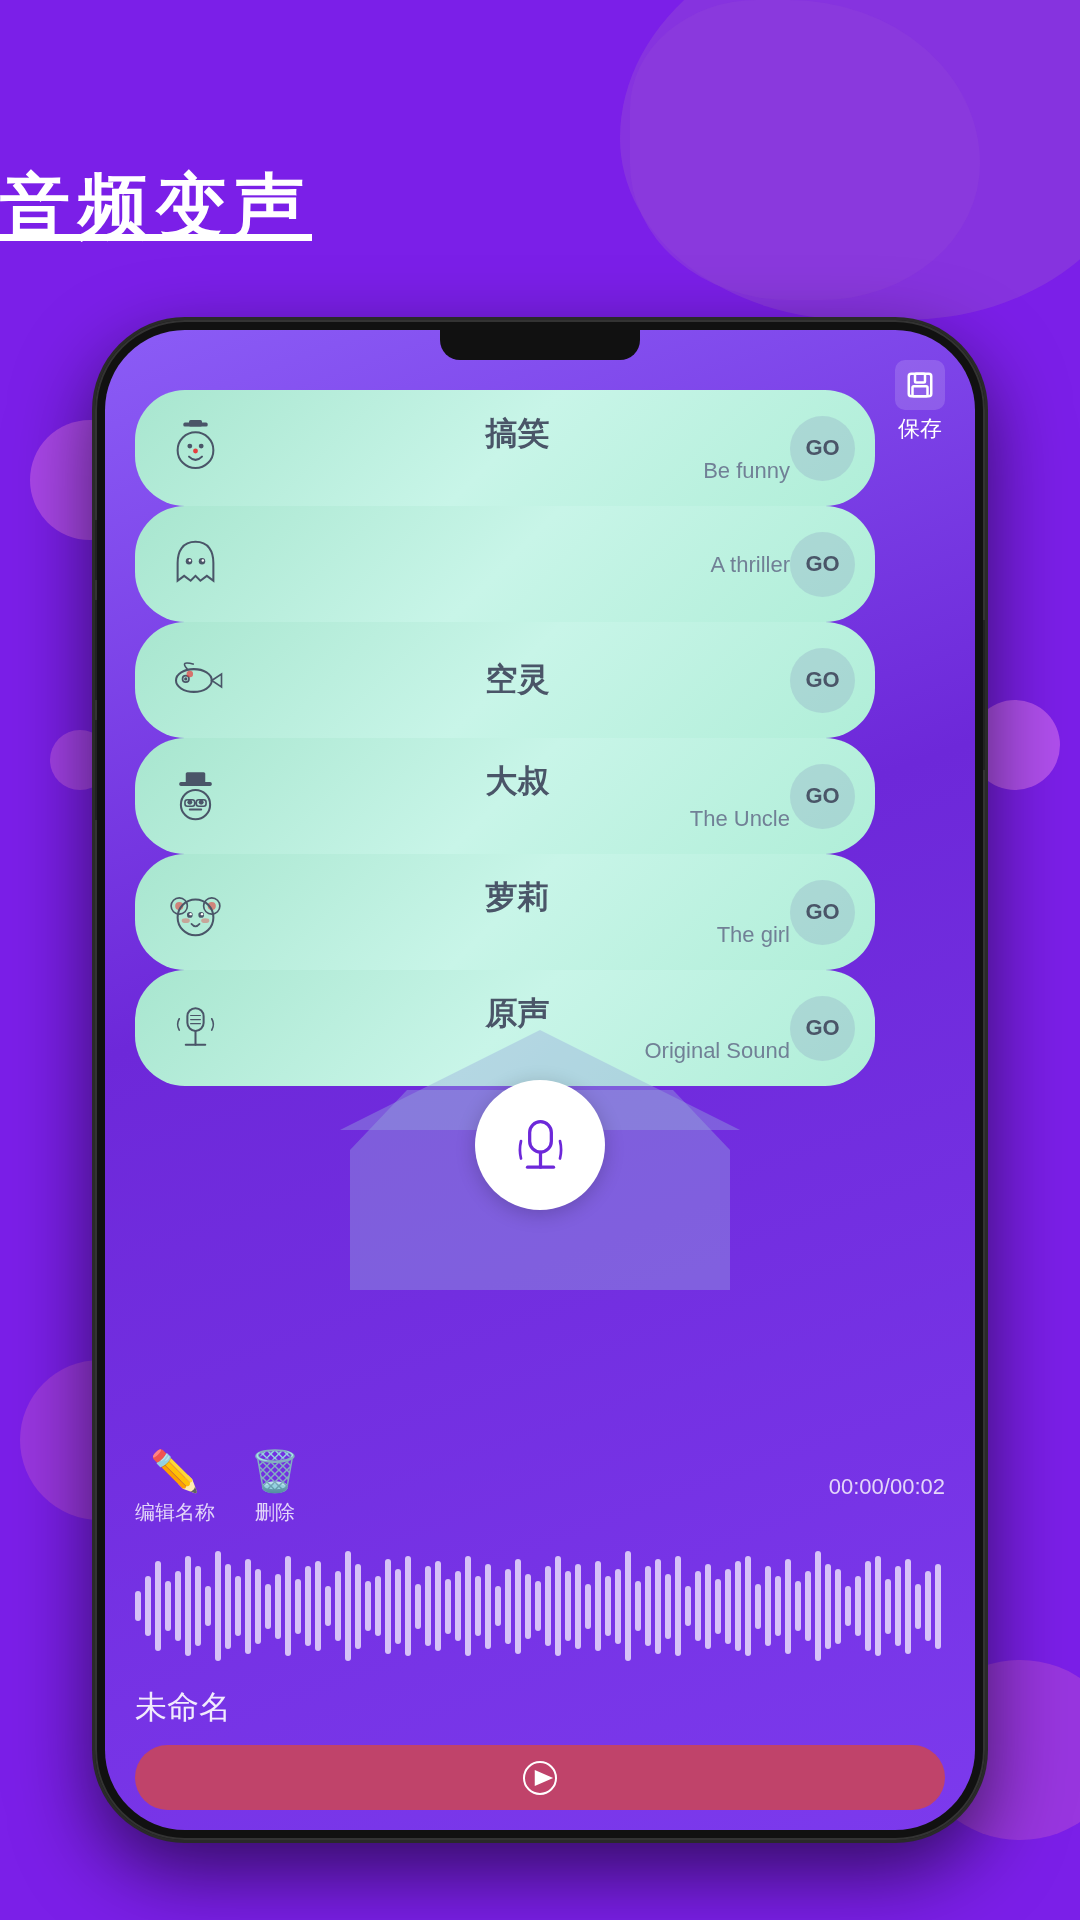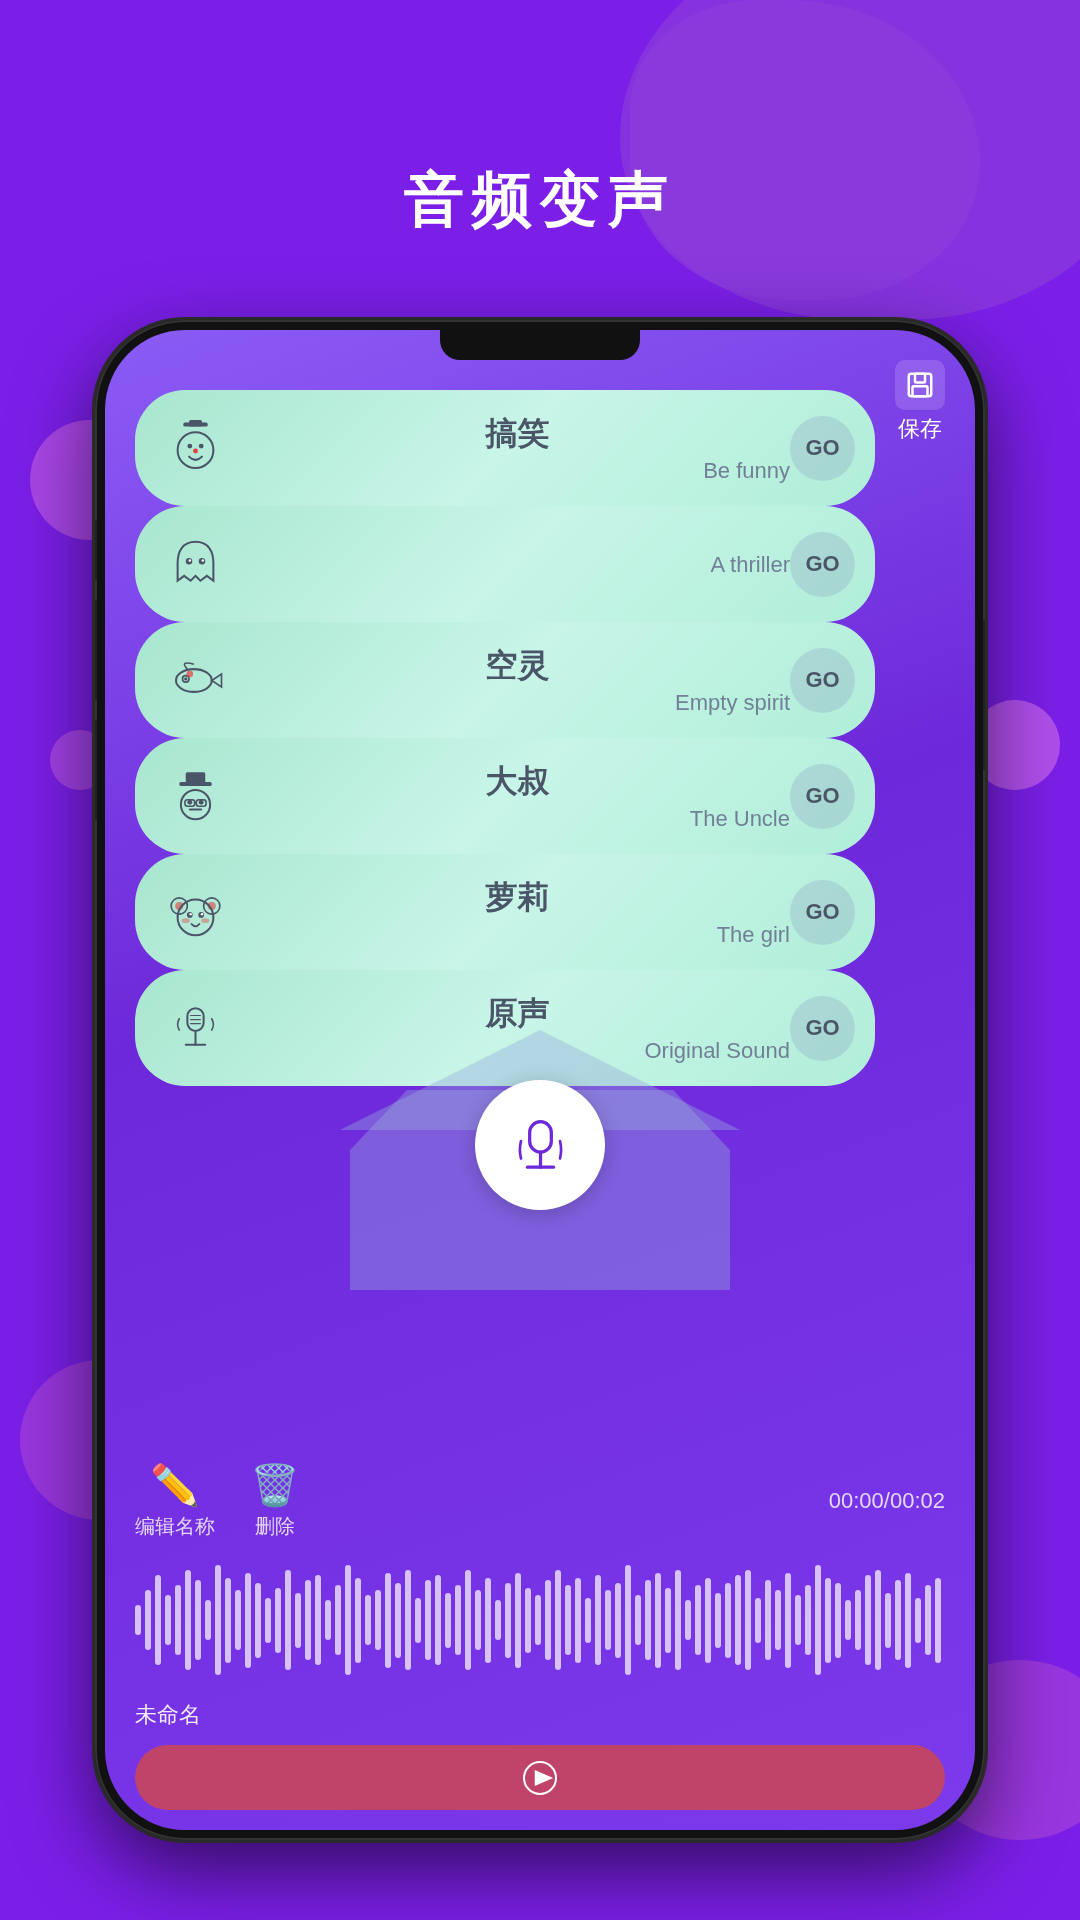--- a/index.html
+++ b/index.html
@@ -54,25 +54,26 @@
       bottom: 80px; right: -40px;
       background: rgba(160, 60, 220, 0.8);
       border-radius: 50%;
     }
 
     
     .page-title {
       position: absolute;
       top: 160px;
       width: 100%;
-      text-align: center;
-      font-size: 60px;
+      text-align: left;
+      font-size: 70px;
       font-weight: bold;
       color: white;
       letter-spacing: 8px;
+      text-decoration: underline;
     }
 
     
     .phone-frame {
       position: absolute;
       top: 320px;
       left: 95px;
       width: 890px;
       height: 1520px;
       background: #111;
@@ -324,21 +325,21 @@
 
     .wave-bar {
       background: rgba(255,255,255,0.7);
       border-radius: 3px;
       flex-shrink: 0;
       width: 6px;
     }
 
     .file-name {
       color: rgba(255,255,255,0.9);
-      font-size: 22px;
+      font-size: 32px;
       margin-bottom: 15px;
     }
 
     .play-bar {
       background: #C0436A;
       border-radius: 40px;
       height: 65px;
       display: flex;
       align-items: center;
       justify-content: center;
@@ -481,21 +482,20 @@
             <path d="M60 40 L72 32 L72 48Z" fill="none" stroke="#4A5568" stroke-width="2"></path>
 
             <circle cx="28" cy="38" r="4" fill="none" stroke="#4A5568" stroke-width="2"></circle>
             <circle cx="28" cy="38" r="2" fill="#4A5568"></circle>
 
             <circle cx="33" cy="32" r="4" fill="#E53E3E" opacity="0.7"></circle>
           </svg>
         </div>
         <div class="effect-text">
           <span class="effect-name-cn">空灵</span>
-          <span class="effect-name-en">Empty spirit</span>
         </div>
         <div class="go-btn">GO</div>
       </div>
 
       <div class="effect-item">
         <div class="effect-icon">
           <svg viewBox="0 0 80 80" fill="none">
 
             <rect x="20" y="22" width="40" height="5" rx="2" fill="#4A5568"></rect>
             <rect x="28" y="10" width="24" height="16" rx="2" fill="#4A5568"></rect>

